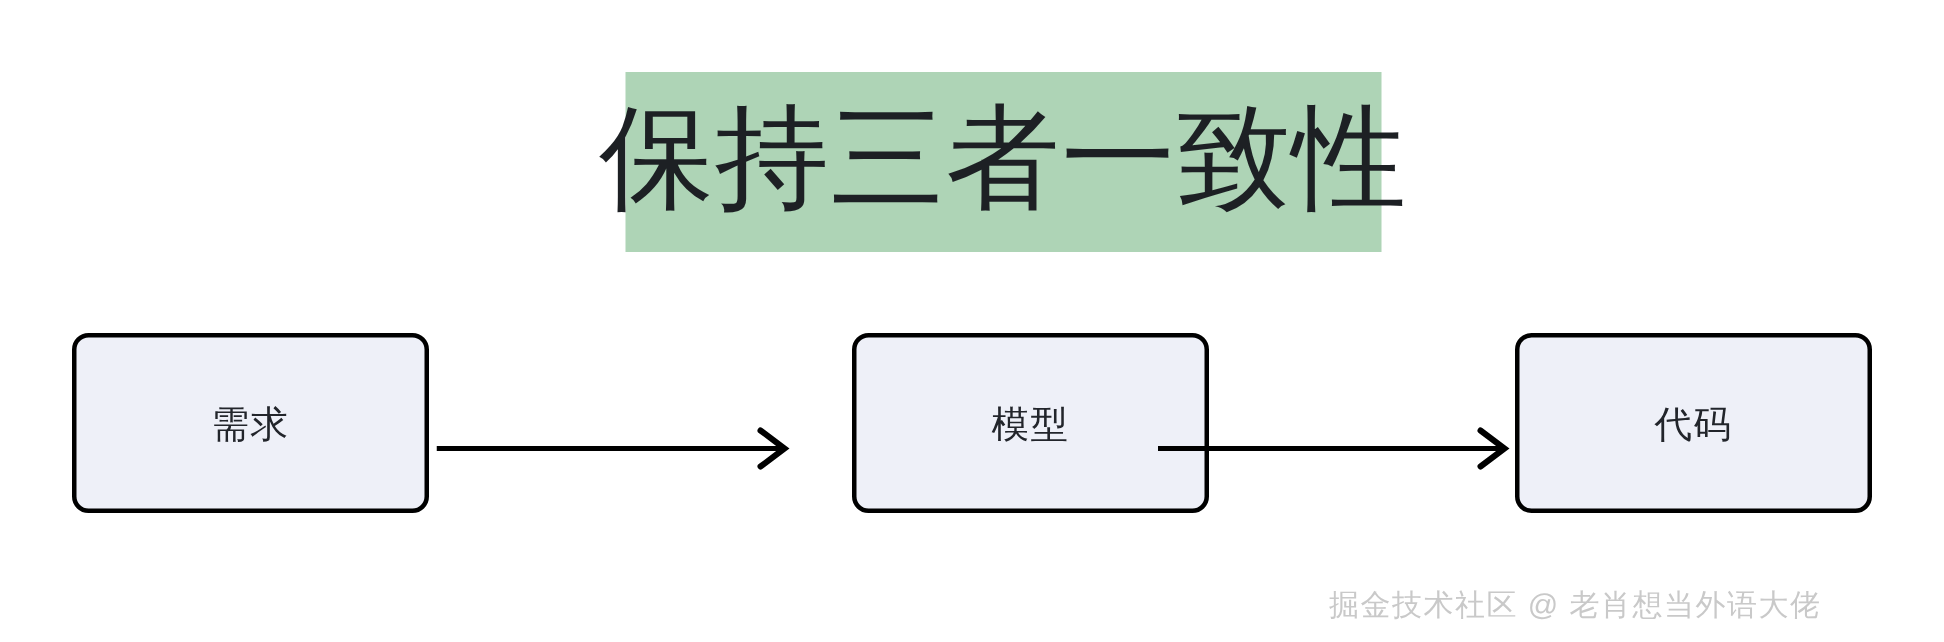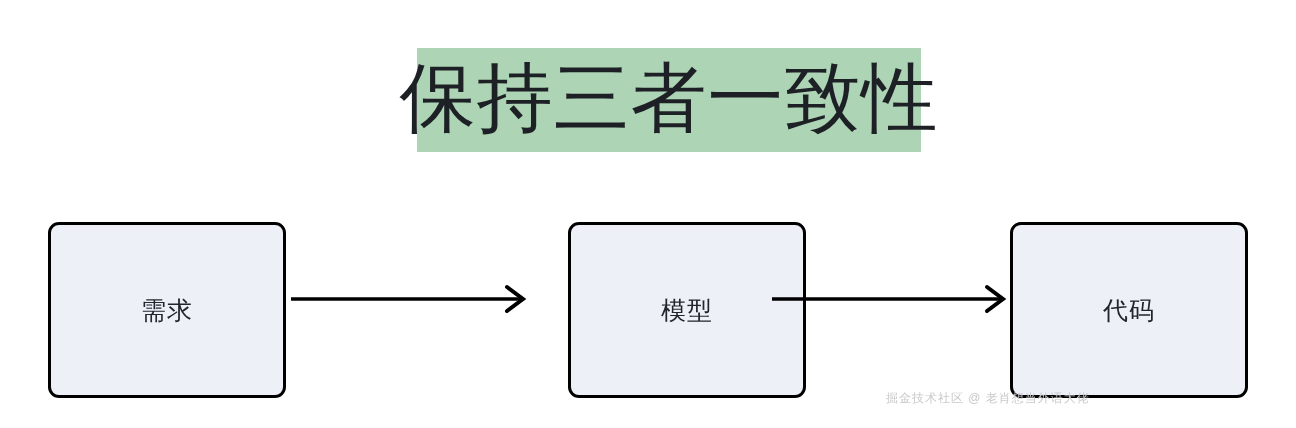--- a/index.html
+++ b/index.html
@@ -17,21 +17,21 @@
     background: #ffffff;
     overflow: hidden;
   }
 
   
   .title-wrap {
     position: absolute;
     left: 417px;
     top: 48px;
     width: 504px;
-    height: 104px;
+    height: 120px;
     display: flex;
     align-items: flex-start;
     justify-content: center;
   }
   .title-highlight {
     width: 100%;
     height: 100%;
     background: #aed4b6;
     display: flex;
     align-items: center;
@@ -45,21 +45,21 @@
     font-weight: 400;
     white-space: nowrap;
     transform: translateY(-2px);
   }
 
   
   .node {
     position: absolute;
     top: 222px;
     width: 238px;
-    height: 176px;
+    height: 120px;
     box-sizing: border-box;
     background: #eef0f8;
     border: 3px solid #000000;
     border-radius: 11px;
     display: flex;
     align-items: center;
     justify-content: center;
   }
   .node-label {
     font-size: 25px;
@@ -79,21 +79,21 @@
   }
   #arrow-0 { left: 291px; width: 238px; }
   #arrow-1 { left: 772px; width: 237px; }
   .arrow svg { display: block; width: 100%; height: 100%; }
 
   
   .watermark {
     position: absolute;
     left: 886px;
     top: 390px;
-    font-size: 12px;
+    font-size: 20px;
     color: #c9c9c9;
     letter-spacing: 1px;
     white-space: nowrap;
   }
 </style>
 </head>
 <body>
 
 <div id="canvas">
 

